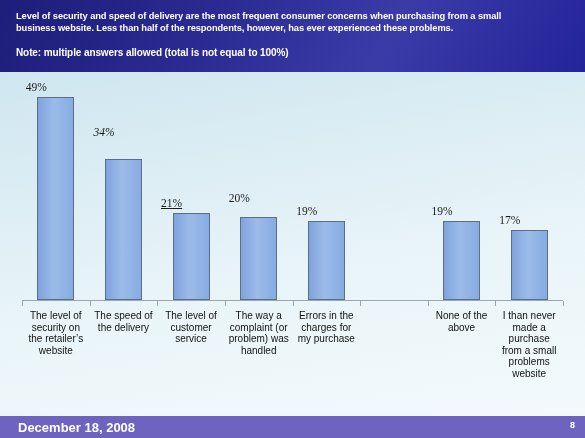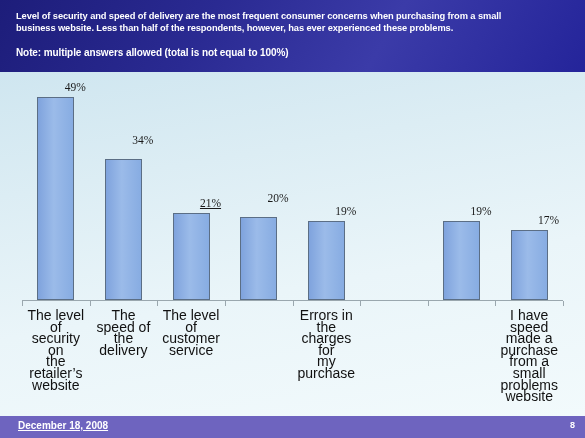--- a/index.html
+++ b/index.html
@@ -45,43 +45,43 @@
 
   .bar{
     position:absolute;bottom:0;
     background:linear-gradient(90deg,#7fa3dd 0%,#9bbbe9 45%,#87ace2 100%);
     border:1px solid #5b6e85;
     box-sizing:border-box;
   }
   .bar-val{
     position:absolute;
     font-family:"Liberation Serif", serif;
-    font-size:11.5px;color:#1a1a1a;text-align:right;
+    font-size:11.5px;color:#1a1a1a;text-align:left;
     white-space:nowrap;
   }
 
   
   .cats{
     position:absolute;left:22px;top:238px;width:541px;height:92px;
   }
   .cat{
     position:absolute;top:0;
     font-family:"Liberation Sans", sans-serif;
-    font-size:14px;line-height:11.6px;color:#111;
+    font-size:10px;line-height:11.6px;color:#111;
     text-align:center;
   }
 
   
   .footer{
     position:absolute;left:0;top:416px;width:585px;height:22px;
     background:#6e64bf;
   }
   .footer-date{
     position:absolute;left:18px;top:4px;
-    color:#ffffff;font-weight:bold;font-size:10px;text-decoration:underline;
+    color:#ffffff;font-weight:bold;font-size:13px;
   }
   .footer-page{
     position:absolute;right:10px;top:4px;
     color:#ffffff;font-weight:bold;font-size:9px;
   }
 </style>
 </head>
 <body>
 
 <div class="slide">
@@ -91,21 +91,21 @@
     <div class="header-line">business website.  Less than half of the respondents, however, has ever experienced these problems.</div>
     <div class="header-note">Note: multiple answers allowed (total is not equal to 100%)</div>
   </div>
 
   <div class="body">
 
     <div class="plot" id="plot">
         <div class="bar" style="left: 15.3125px; width: 37px; height: 203.127px;"></div>
         <div class="bar-val" style="left: 3.8125px; width: 60px; top: 8.87273px;">49%</div>
         <div class="bar" style="left: 82.9375px; width: 37px; height: 140.945px;"></div>
-        <div class="bar-val" style="left: 71.4375px; width: 60px; top: 62px;">34%</div>
+        <div class="bar-val" style="left: 71.4375px; width: 60px; top: 54px; font-style: italic;">34%</div>
         <div class="bar" style="left: 150.562px; width: 37px; height: 87.0545px;"></div>
         <div class="bar-val" style="left: 139.062px; width: 60px; top: 124.945px; text-decoration: underline;">21%</div>
         <div class="bar" style="left: 218.188px; width: 37px; height: 82.9091px;"></div>
         <div class="bar-val" style="left: 206.688px; width: 60px; top: 120px;">20%</div>
         <div class="bar" style="left: 285.812px; width: 37px; height: 78.7636px;"></div>
         <div class="bar-val" style="left: 274.312px; width: 60px; top: 133.236px;">19%</div>
         <div class="bar" style="left: 421.062px; width: 37px; height: 78.7636px;"></div>
         <div class="bar-val" style="left: 409.562px; width: 60px; top: 133.236px;">19%</div>
         <div class="bar" style="left: 488.688px; width: 37px; height: 70.4727px;"></div>
         <div class="bar-val" style="left: 477.188px; width: 60px; top: 141.527px;">17%</div>
@@ -131,27 +131,37 @@
         </div>
         <div class="cat" style="left: 68.625px; width: 65.625px;">
           <div>The speed of</div>
           <div>the delivery</div>
         </div>
         <div class="cat" style="left: 136.25px; width: 65.625px;">
           <div>The level of</div>
           <div>customer</div>
           <div>service</div>
         </div>
+        <div class="cat" style="left: 203.875px; width: 65.625px;">
+          <div>The way a</div>
+          <div>complaint (or</div>
+          <div>problem) was</div>
+          <div>handled</div>
+        </div>
         <div class="cat" style="left: 271.5px; width: 65.625px;">
           <div>Errors in the</div>
           <div>charges for</div>
           <div>my purchase</div>
         </div>
+        <div class="cat" style="left: 406.75px; width: 65.625px;">
+          <div>None of the</div>
+          <div>above</div>
+        </div>
         <div class="cat" style="left: 474.375px; width: 65.625px;">
-          <div>I have speed</div>
+          <div>I than never</div>
           <div>made a</div>
           <div>purchase</div>
           <div>from a small</div>
           <div>problems</div>
           <div>website</div>
         </div>
       </div>
 
   </div>
 

